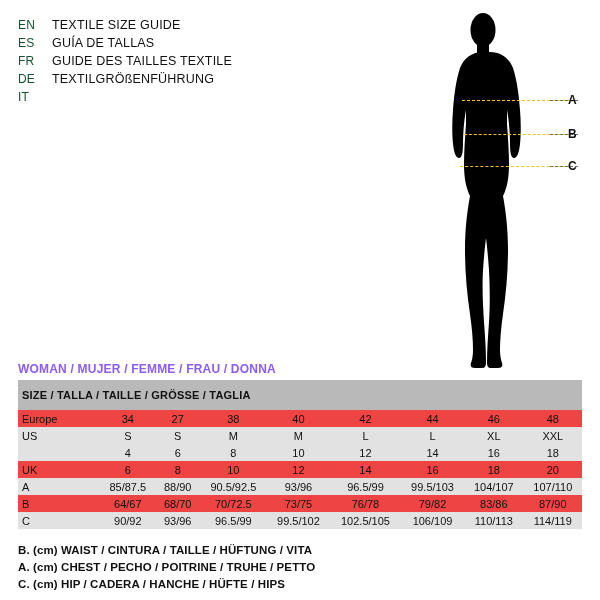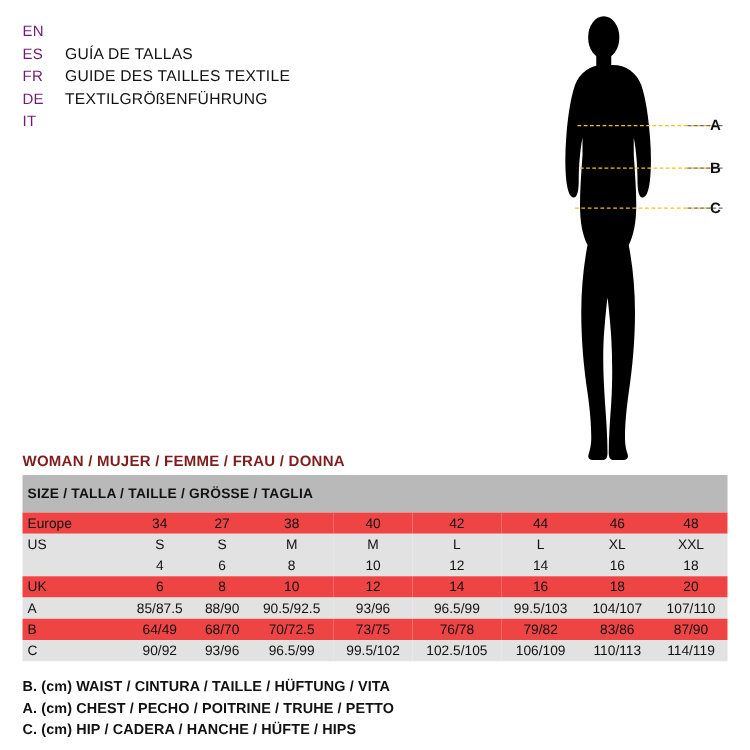--- a/index.html
+++ b/index.html
@@ -30,21 +30,21 @@
   .lang-row {
     display: flex;
     align-items: baseline;
     height: 18px;
     line-height: 18px;
   }
   .lang-code {
     width: 34px;
     font-size: 12px;
     letter-spacing: 0.2px;
-    color: #701a75;
+    color: #14532d;
   }
   .lang-text {
     font-size: 12.5px;
     letter-spacing: 0.2px;
     color: #111;
   }
 
   
   .figure-wrap {
     position: absolute;
@@ -72,21 +72,21 @@
   }
 
   
   .woman-title {
     position: absolute;
     left: 18px;
     top: 362px;
     font-size: 12px;
     font-weight: bold;
     letter-spacing: 0.2px;
-    color: #7f1d1d;
+    color: #8b5cf6;
   }
 
   
   .table-wrap {
     position: absolute;
     left: 18px;
     top: 380px;
     width: 564px;
   }
   table.size-table {
@@ -137,20 +137,21 @@
   }
 </style>
 </head>
 <body>
 
 <div class="page">
 
   <div class="lang-block">
     <div class="lang-row">
       <span class="lang-code">EN</span>
+      <span class="lang-text">TEXTILE SIZE GUIDE</span>
     </div>
     <div class="lang-row">
       <span class="lang-code">ES</span>
       <span class="lang-text">GUÍA DE TALLAS</span>
     </div>
     <div class="lang-row">
       <span class="lang-code">FR</span>
       <span class="lang-text">GUIDE DES TAILLES TEXTILE</span>
     </div>
     <div class="lang-row">
@@ -289,21 +290,21 @@
           <td>90.5/92.5</td>
           <td>93/96</td>
           <td>96.5/99</td>
           <td>99.5/103</td>
           <td>104/107</td>
           <td>107/110</td>
         </tr>
 
         <tr class="light">
           <td class="rowlabel">B</td>
-          <td>64/49</td>
+          <td>64/67</td>
           <td>68/70</td>
           <td>70/72.5</td>
           <td>73/75</td>
           <td>76/78</td>
           <td>79/82</td>
           <td>83/86</td>
           <td>87/90</td>
         </tr>
 
         <tr class="shade">

